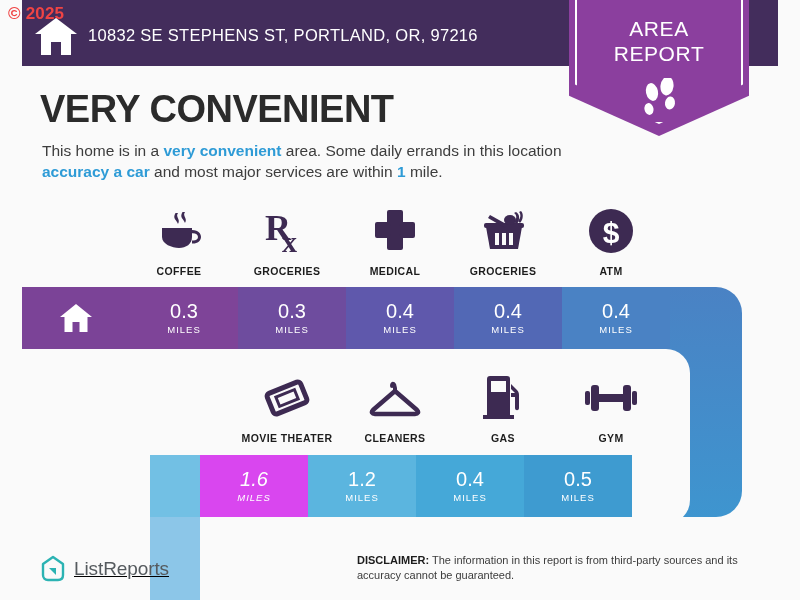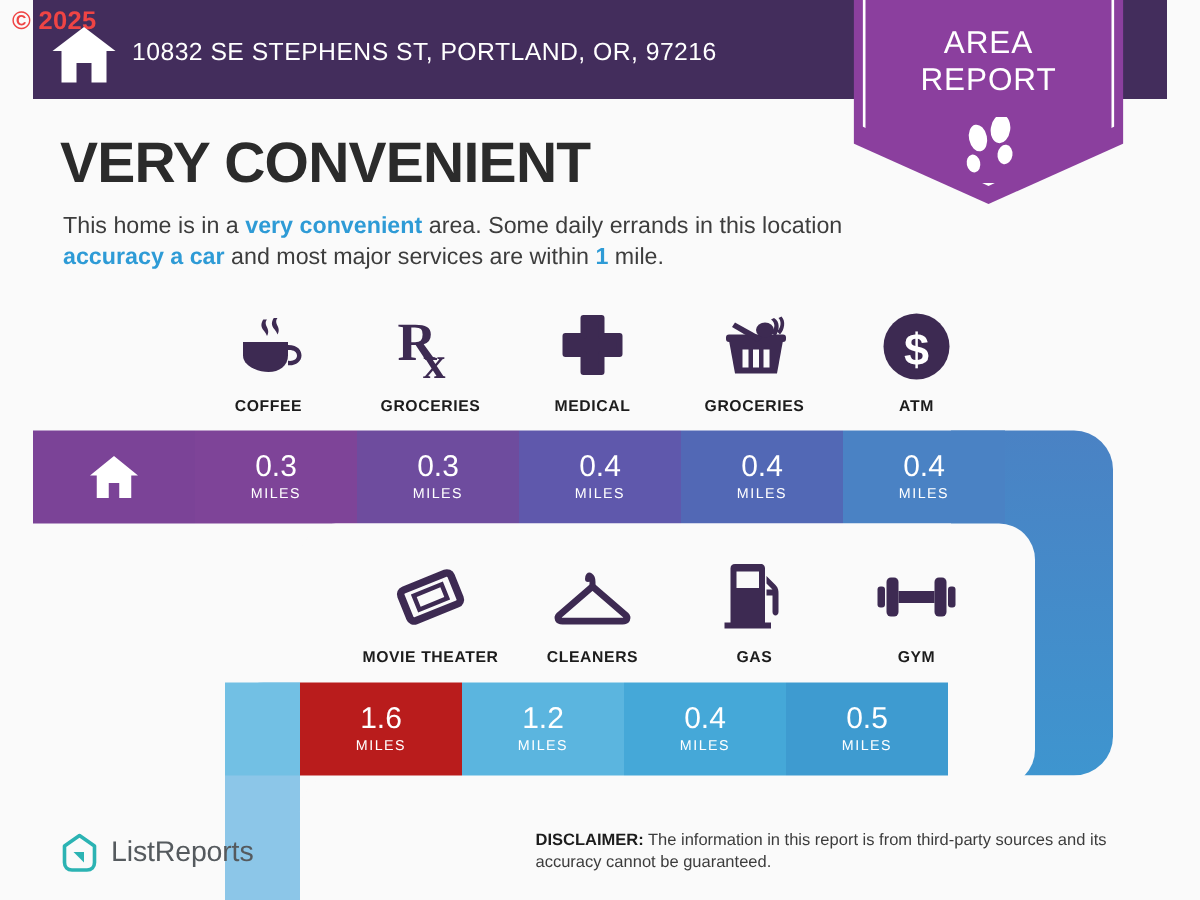--- a/index.html
+++ b/index.html
@@ -219,20 +219,21 @@
   }
 
   
   .footer-logo {
     position: absolute;
     left: 40px;
     top: 555px;
     display: flex;
     align-items: center;
     z-index: 9;
+    text-decoration: underline;
   }
   .footer-logo-text {
     margin-left: 8px;
     font-size: 19px;
     color: #555a5e;
     letter-spacing: -0.1px;
   }
   .disclaimer {
     position: absolute;
     left: 357px;
@@ -281,21 +282,21 @@
       <span class="bar-value">0.4</span>
       <span class="bar-unit">MILES</span>
     </div>
   </div>
 
   <div class="white-panel"></div>
   <div class="white-panel-2"></div>
 
   <div class="bar" id="bar-2">
     <div class="bar-cell" style="width: 50px; background: rgb(114, 192, 228);"></div>
-    <div class="bar-cell" style="background: #b91c1c;">
+    <div class="bar-cell" style="background: #d946ef; font-style: italic;">
       <span class="bar-value">1.6</span>
       <span class="bar-unit">MILES</span>
     </div>
     <div class="bar-cell" style="background: rgb(91, 181, 223);">
       <span class="bar-value">1.2</span>
       <span class="bar-unit">MILES</span>
     </div>
     <div class="bar-cell" style="background: rgb(69, 168, 216);">
       <span class="bar-value">0.4</span>
       <span class="bar-unit">MILES</span>

